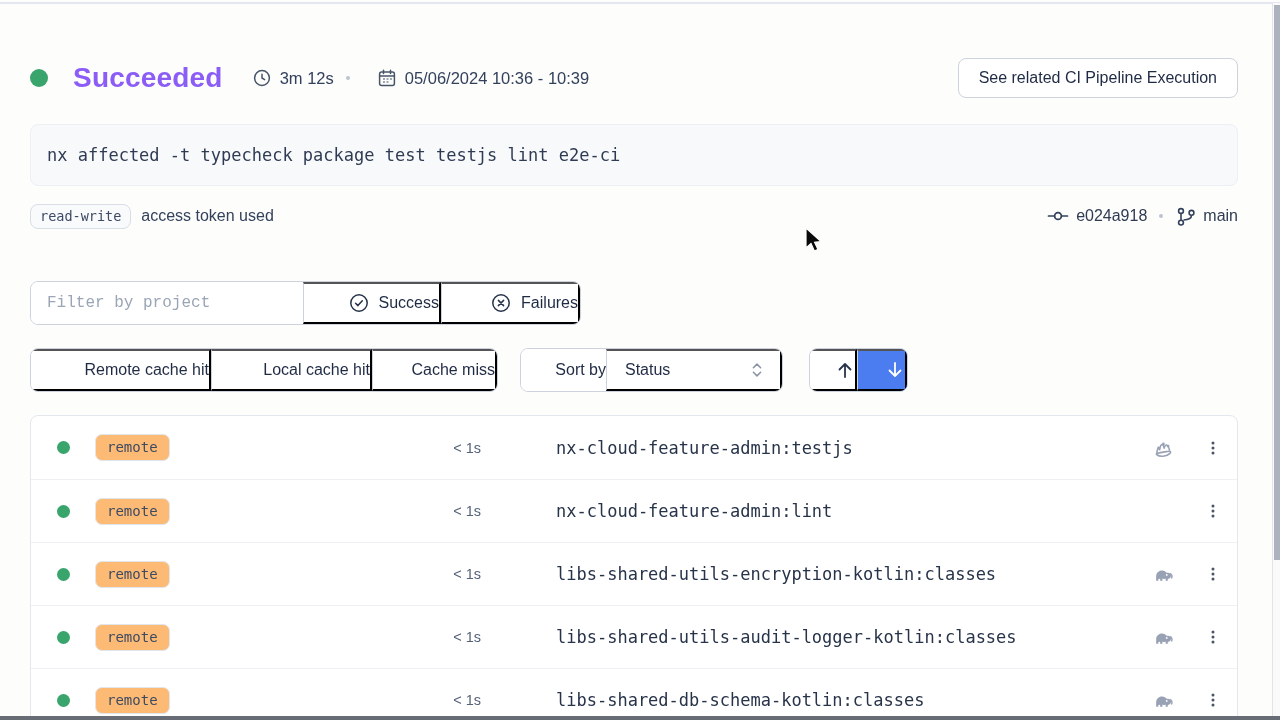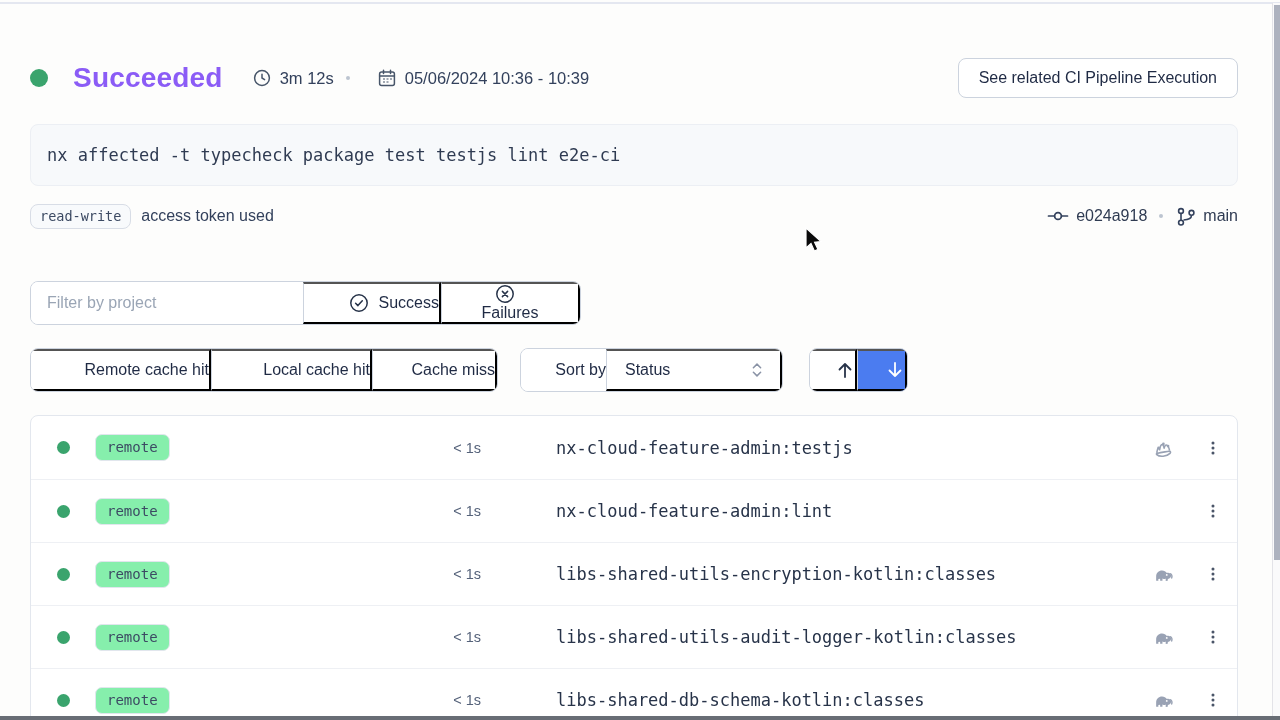--- a/index.html
+++ b/index.html
@@ -41,44 +41,44 @@
   .token-text { font-size:16px; margin-left:10px; color:#33415c; }
   .vcs { margin-left:auto; display:flex; align-items:center; font-size:16px; color:#2f3b52; }
   .vcs .icn { display:inline-flex; color:#33415c; margin-right:7px; }
 
   
   .filter-row { margin-top:51px; display:flex; }
   .seg-group { display:inline-flex; border:1px solid #ccd3de; border-radius:8px; background:#fff; overflow:hidden; height:44px; }
   .seg { display:flex; align-items:center; justify-content:flex-end; border-left:1px solid #ccd3de; font-size:16px; color:#1f2a44; background:#fff; font-family:inherit; cursor:pointer; }
   .seg:first-child { border-left:none; }
   .seg .icn { display:inline-flex; margin-right:10px; color:#273349; }
-  .project-input { width:272px; border:none; outline:none; padding:0 16px; font-size:16px; font-family:Liberation Sans, sans-serif; color:#0f766e; }
+  .project-input { width:272px; border:none; outline:none; padding:0 16px; font-size:16px; font-family:Liberation Mono, monospace; color:#0f766e; }
   .project-input::placeholder { color:#9aa5b5; }
   .seg-success { width:138px; }
-  .seg-failures { width:139px;flex-direction:column; }
+  .seg-failures { width:139px; }
 
   
   .sort-row { margin-top:23px; display:flex; align-items:center; }
   .seg-remote { width:180px; } .seg-local { width:161px; } .seg-miss { width:125px; }
   .sort-group { margin-left:22px; }
   .seg-sortby { width:85px; cursor:default; }
   .seg-status { width:176px; justify-content:flex-start; padding:0 14px 0 18px; }
   .seg-status .chev { margin-left:auto; color:#8a93a6; display:inline-flex; }
   .arrow-group { margin-left:26px; }
   .seg-arrow { width:47px; color:#273349; }
   .seg-arrow.active { background:#4b7cf0; color:#fff; width:50px; }
 
   
   .task-card { margin-top:23px; border:1px solid #e3e7ee; border-radius:8px 8px 0 0; background:#fff; overflow:hidden; }
   .row { display:grid; grid-template-columns:64px 300px 86px 75px 1fr 52px 48px; align-items:center; height:63px; border-top:1px solid #eef0f4; }
   .row:first-child { border-top:none; }
   .row .dot { width:13px; height:13px; border-radius:50%; background:#3aa46d; justify-self:center; }
   .row .badge {
     justify-self:start; font-family:"DejaVu Sans Mono", monospace; font-size:14px; color:#3c4a63;
-    border:1px solid #e1e6ed; background:#86efac; border-radius:7px; padding:4px 11px 5px;
+    border:1px solid #e1e6ed; background:#fdba74; border-radius:7px; padding:4px 11px 5px;
   }
   .row .dur { justify-self:end; font-size:14.5px; color:#55627a; }
   .row .task { font-family:"DejaVu Sans Mono", monospace; font-size:17px; color:#273349; }
   .row .tool { justify-self:center; color:#99a2b4; display:inline-flex; }
   .row .kebab { justify-self:center; background:none; border:none; cursor:pointer; color:#4a5568; display:inline-flex; padding:6px; }
 
   
   .scrollbar { position:absolute; top:3px; right:0; bottom:4px; width:8px; background:#fafafb; border-left:1px solid #e3e3e8; }
   .scroll-thumb { position:absolute; top:2px; left:1px; width:7px; height:555px; background:#adb2bf; }
 

